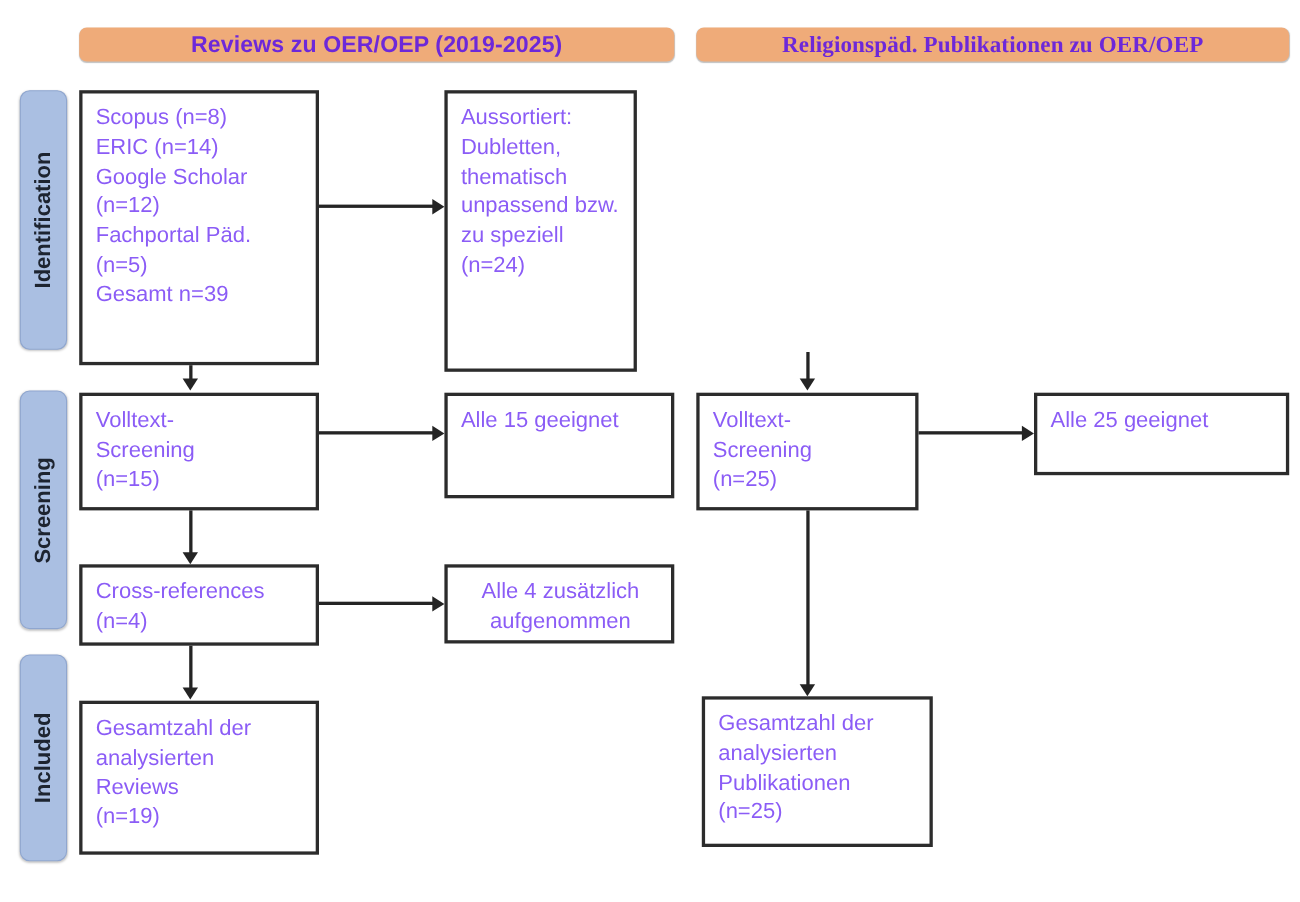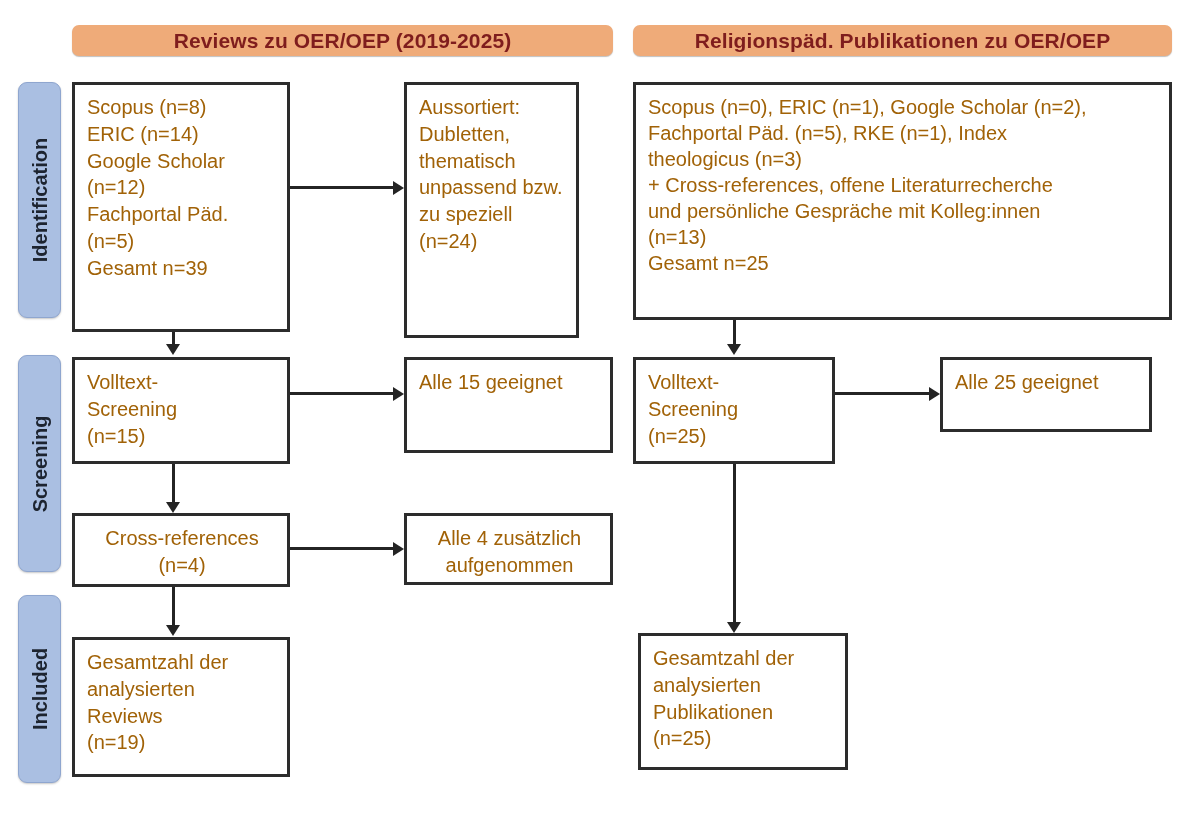--- a/index.html
+++ b/index.html
@@ -1,34 +1,34 @@
 <!DOCTYPE html>
 <html><head>
 <meta charset="utf-8">
 <style>
   html,body{margin:0;padding:0;}
   body{width:1182px;height:820px;background:#ffffff;
        font-family:"Liberation Sans","DejaVu Sans",sans-serif;overflow:hidden;}
   #stage{position:relative;width:1182px;height:820px;}
 
   .hdr{position:absolute;background:#efab79;border-radius:7px;
-       color:#7f1d1d;font-size:21px;font-weight:700;
+       color:#6d28d9;font-size:21px;font-weight:700;
        display:flex;align-items:center;justify-content:center;
        letter-spacing:.1px;box-shadow:0 1px 1px rgba(0,0,0,.25);}
 
   .phase{position:absolute;width:41px;background:#aabfe2;
          border:1.5px solid #8fa6cf;border-radius:9px;
          box-shadow:0 1px 2px rgba(0,0,0,.22);}
   .phase span{position:absolute;left:50%;top:50%;
          transform:translate(-50%,-50%) rotate(-90deg);
          white-space:nowrap;font-size:20px;font-weight:700;color:#1d2430;}
 
   .box{position:absolute;background:#fff;border:3px solid #2c2c2c;
        box-sizing:border-box;padding:9px 10px 6px 12px;
-       font-size:20px;line-height:1.34;color:#a16207;
+       font-size:20px;line-height:1.34;color:#8b5cf6;
        white-space:pre-line;font-weight:400;}
   .box.tight{line-height:1.30;}
 
   .ln{position:absolute;background:#242424;}
   .vln{width:3px;}
   .hln{height:3px;}
   .arrow-d{position:absolute;width:0;height:0;
            border-left:7px solid transparent;border-right:7px solid transparent;
            border-top:11px solid #242424;}
   .arrow-r{position:absolute;width:0;height:0;
@@ -44,21 +44,21 @@
     <span>Identification</span>
   </div>
   <div class="phase" style="left:18px;top:355px;height:215px;">
     <span>Screening</span>
   </div>
   <div class="phase" style="left:18px;top:595px;height:186px;">
     <span>Included</span>
   </div>
 
   <div class="hdr" style="left:72px;top:25px;width:541px;height:31px;">Reviews zu OER/OEP (2019-2025)</div>
-  <div class="hdr" style="left:633px;top:25px;width:539px;height:31px;">Religionspäd. Publikationen zu OER/OEP</div>
+  <div class="hdr" style="left:633px;top:25px;width:539px;height:31px;font-family:Liberation Serif, serif;">Religionspäd. Publikationen zu OER/OEP</div>
 
   <div class="box" style="left:72px;top:82px;width:218px;height:250px;">Scopus (n=8)
 ERIC (n=14)
 Google Scholar
 (n=12)
 Fachportal Päd.
 (n=5)
 Gesamt n=39</div>
 
   <div class="box" style="left:404px;top:82px;width:175px;height:256px;">Aussortiert:
@@ -79,53 +79,46 @@
 (n=15)</div>
 
   <div class="box" style="left:404px;top:357px;width:209px;height:96px;">Alle 15 geeignet</div>
 
   <div class="ln hln" style="left:290px;top:392px;width:104px;"></div>
   <div class="arrow-r" style="left:393px;top:387px;"></div>
 
   <div class="ln vln" style="left:172px;top:464px;height:40px;"></div>
   <div class="arrow-d" style="left:166px;top:502px;"></div>
 
-  <div class="box" style="left:72px;top:513px;width:218px;height:74px;text-align:center;">Cross-references
+  <div class="box" style="left:72px;top:513px;width:218px;height:74px;">Cross-references
 (n=4)</div>
 
   <div class="box" style="left:404px;top:513px;width:209px;height:72px;text-align:center;">Alle 4 zusätzlich
 aufgenommen</div>
 
   <div class="ln hln" style="left:290px;top:547px;width:104px;"></div>
   <div class="arrow-r" style="left:393px;top:542px;"></div>
 
   <div class="ln vln" style="left:172px;top:587px;height:40px;"></div>
   <div class="arrow-d" style="left:166px;top:625px;"></div>
 
   <div class="box" style="left:72px;top:637px;width:218px;height:140px;">Gesamtzahl der
 analysierten
 Reviews
 (n=19)</div>
 
-  <div class="box tight" style="left:633px;top:82px;width:539px;height:238px;">Scopus (n=0), ERIC (n=1), Google Scholar (n=2),
-Fachportal Päd. (n=5), RKE (n=1), Index
-theologicus (n=3)
-+ Cross-references, offene Literaturrecherche
-und persönliche Gespräche mit Kolleg:innen
-(n=13)
-Gesamt n=25</div>
 
   <div class="ln vln" style="left:733px;top:320px;height:26px;"></div>
   <div class="arrow-d" style="left:727px;top:344px;"></div>
 
   <div class="box" style="left:633px;top:357px;width:202px;height:107px;">Volltext-
 Screening
 (n=25)</div>
 
-  <div class="box" style="left:940px;top:357px;width:212px;height:75px;">Alle 25 geeignet</div>
+  <div class="box" style="left:940px;top:357px;width:232px;height:75px;">Alle 25 geeignet</div>
 
   <div class="ln hln" style="left:835px;top:392px;width:96px;"></div>
   <div class="arrow-r" style="left:929px;top:387px;"></div>
 
   <div class="ln vln" style="left:733px;top:464px;height:160px;"></div>
   <div class="arrow-d" style="left:727px;top:622px;"></div>
 
   <div class="box" style="left:638px;top:633px;width:210px;height:137px;">Gesamtzahl der
 analysierten
 Publikationen

